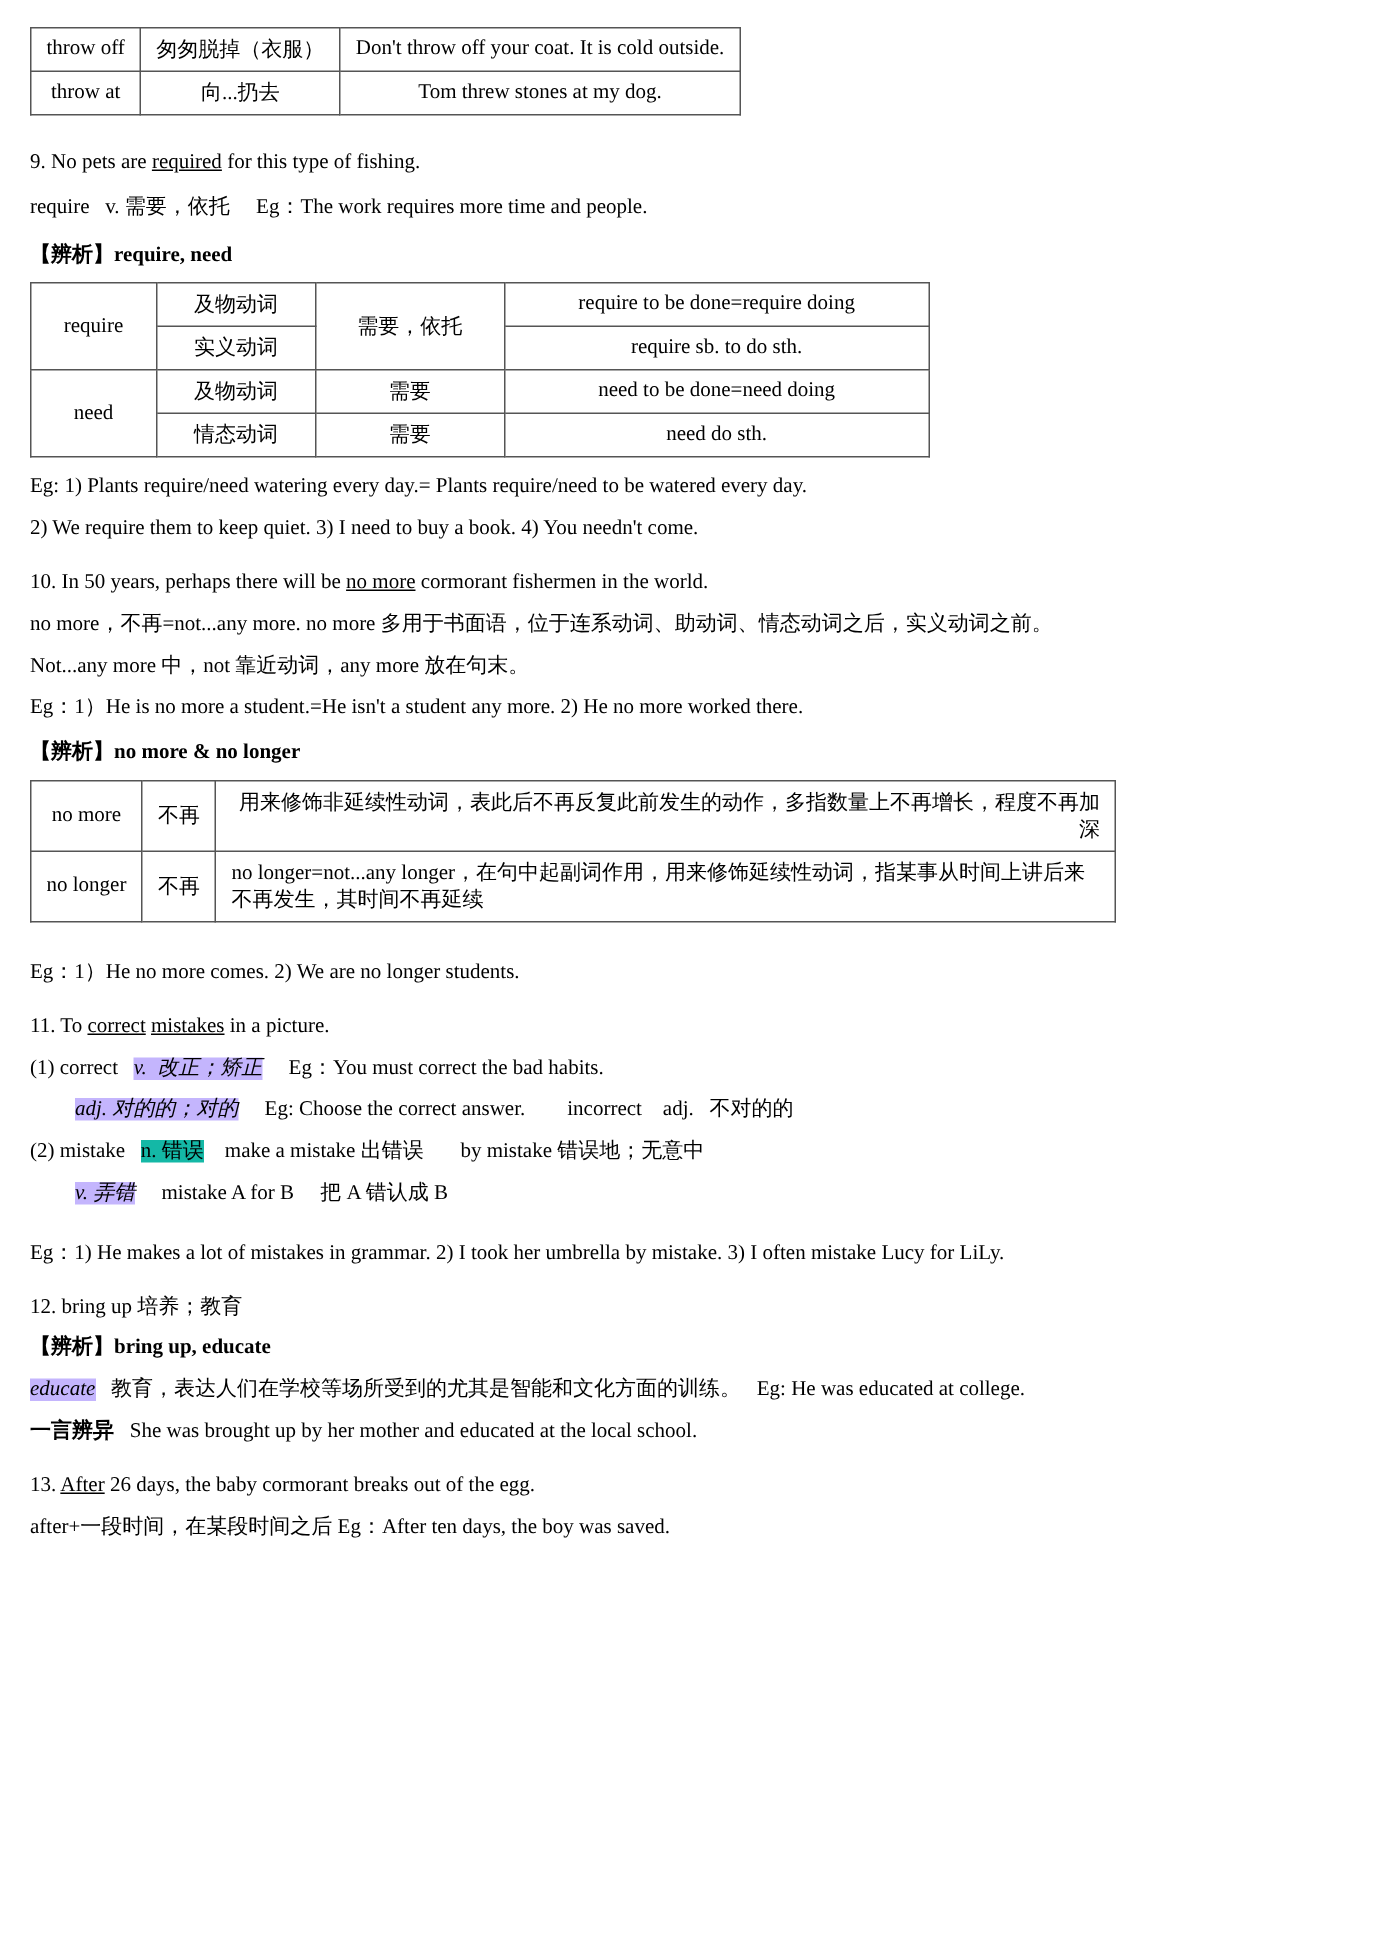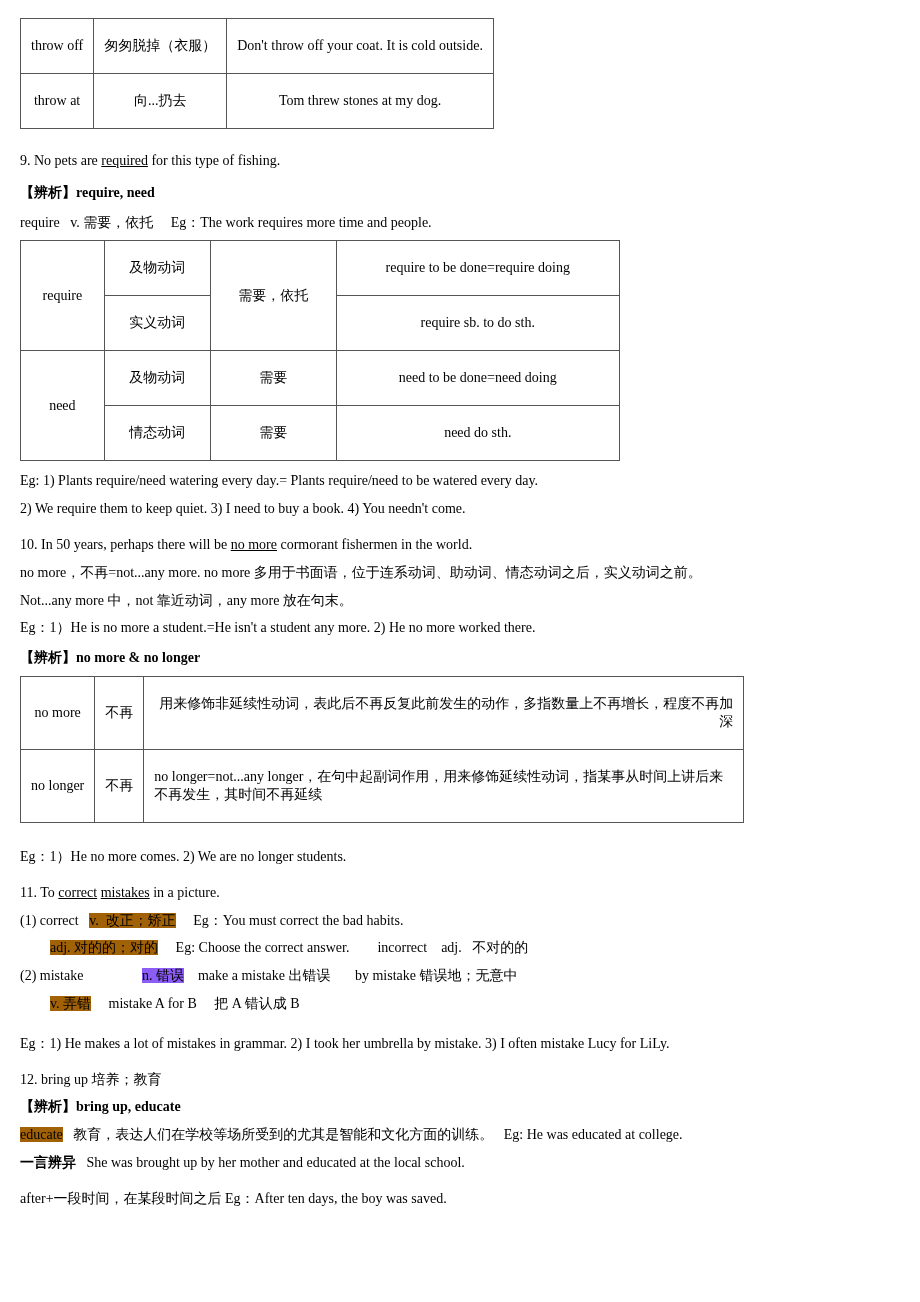--- a/index.html
+++ b/index.html
@@ -11,28 +11,28 @@
       padding: 10px 20px;
       width: 920px;
     }
     table {
       border-collapse: collapse;
       margin: 8px 0;
       width: auto;
     }
     table td, table th {
       border: 1px solid #555;
-      padding: 18px 10px;
+      padding: 5px 10px;
       text-align: center;
       vertical-align: middle;
     }
     p { margin: 4px 0; line-height: 1.7; }
     .underline { text-decoration: underline; }
-    .highlight-yellow { background-color: #a16207; }
-    .highlight-blue { background-color: #8b5cf6; margin-left: 48px; }
+    .highlight-yellow { background-color: #c4b5fd; font-style: italic; }
+    .highlight-blue { background-color: #14b8a6; }
     .bold { font-weight: bold; }
     .bianxi { font-weight: bold; }
     .indent { margin-left: 30px; }
   </style>
 </head>
 <body>
 
 <div>
   <table>
     <tbody>
@@ -47,25 +47,25 @@
         <td>Tom threw stones at my dog.</td>
       </tr>
     </tbody>
   </table>
 </div>
 
 <div style="margin-top:20px;">
   <p>
     9. No pets are <span class="underline">required</span> for this type of fishing.
   </p>
+  <p style="margin-top:6px;">
+    require &nbsp; v. 需要，依托 &nbsp;&nbsp;&nbsp; Eg：The work requires more time and people.
+  </p>
   <p style="margin-top:8px;">
     <span class="bianxi">【辨析】require, need</span>
-  </p>
-  <p style="margin-top:6px;">
-    require &nbsp; v. 需要，依托 &nbsp;&nbsp;&nbsp; Eg：The work requires more time and people.
   </p>
   <table style="margin-top:6px; min-width:600px;">
     <tbody>
       <tr>
         <td rowspan="2">require</td>
         <td>及物动词</td>
         <td rowspan="2">需要，依托</td>
         <td>require to be done=require doing</td>
       </tr>
       <tr>
@@ -150,14 +150,17 @@
     <span class="highlight-yellow">educate</span>
     &nbsp; 教育，表达人们在学校等场所受到的尤其是智能和文化方面的训练。&nbsp;&nbsp; Eg: He was educated at college.
   </p>
   <p style="margin-top:4px;">
     <span class="bold">一言辨异</span>
     &nbsp; She was brought up by her mother and educated at the local school.
   </p>
 </div>
 
 <div style="margin-top:12px;">
+  <p>
+    13. <span class="underline">After</span> 26 days, the baby cormorant breaks out of the egg.
+  </p>
   <p style="margin-top:4px;">after+一段时间，在某段时间之后       Eg：After ten days, the boy was saved.</p>
 </div>
 
 </body></html>

